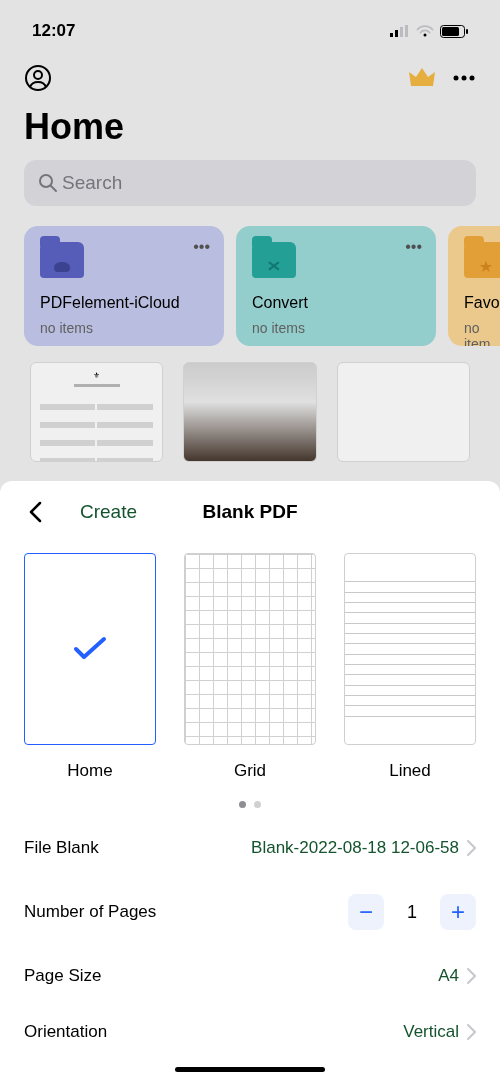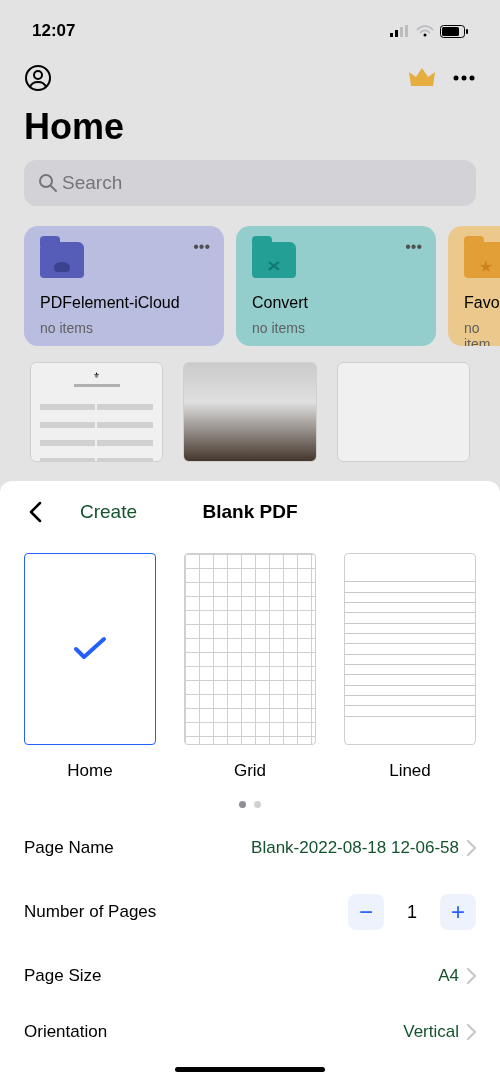--- a/index.html
+++ b/index.html
@@ -215,21 +215,21 @@
       <div class="tmpl-label">Lined</div>
     </div>
   </div>
 
   <div class="dots">
     <div class="dot dot-active"></div>
     <div class="dot"></div>
   </div>
 
   <div class="row">
-    <div class="row-label">Page Name</div>
+    <div class="row-label">File Blank</div>
     <div class="row-value">
       <span>Blank-2022-08-18 12-06-58</span>
       <svg class="chev" width="9" height="16" viewBox="0 0 9 16">
           <path d="M1 1l7 7-7 7" stroke="#c7c7cc" stroke-width="2" fill="none" stroke-linecap="round"></path>
         </svg>
     </div>
   </div>
 
   <div class="row">
     <div class="row-label">Number of Pages</div>

